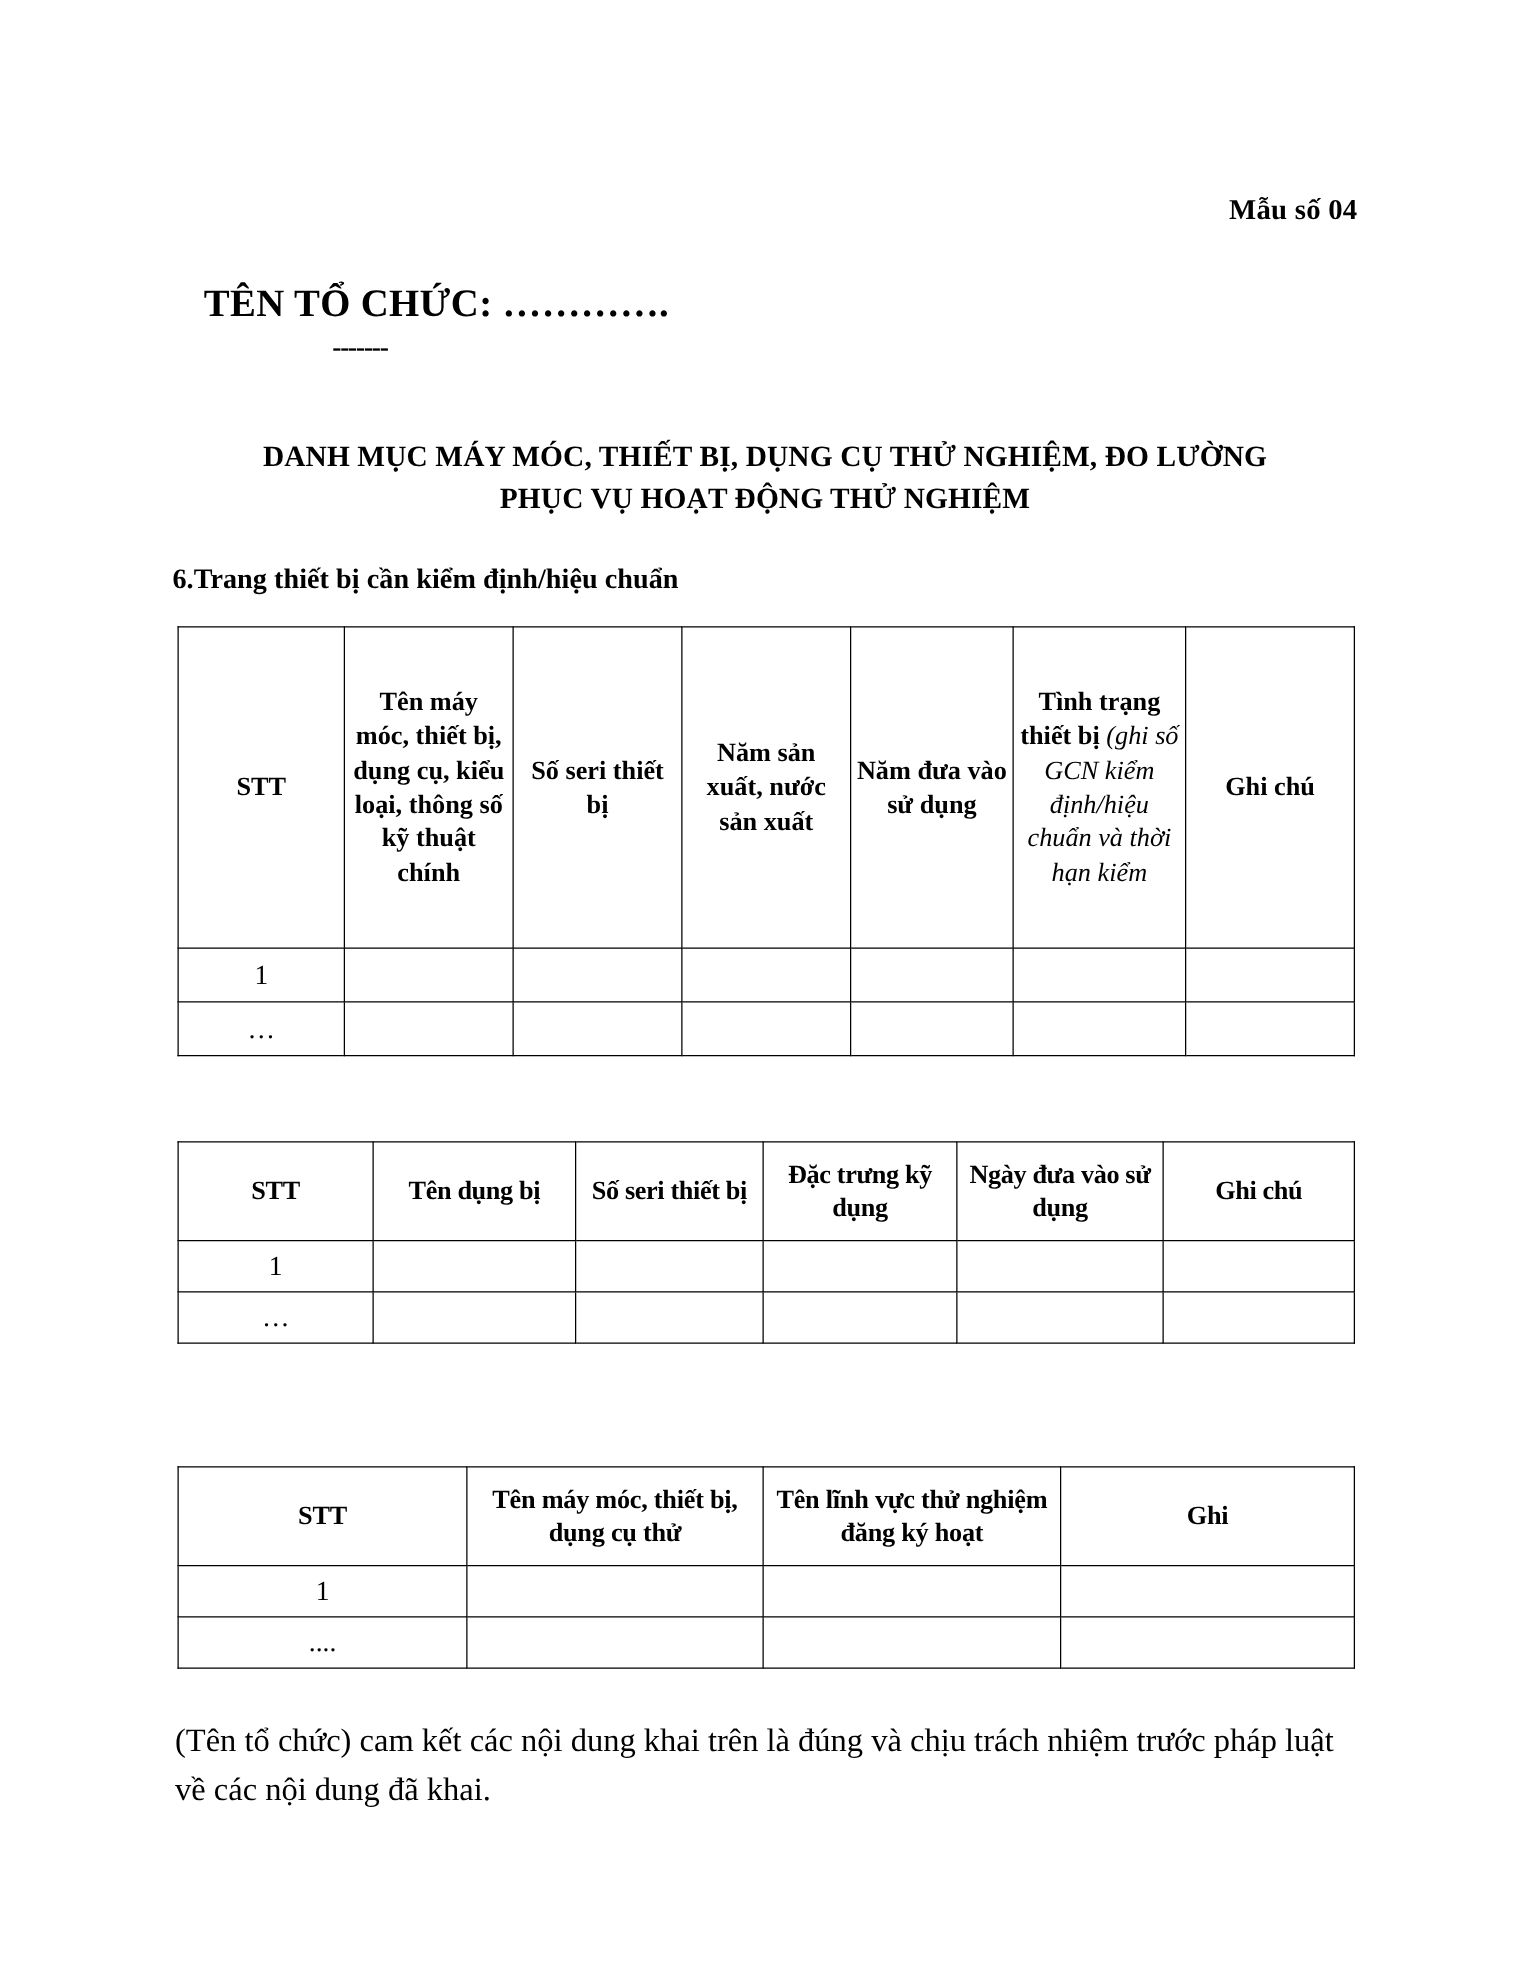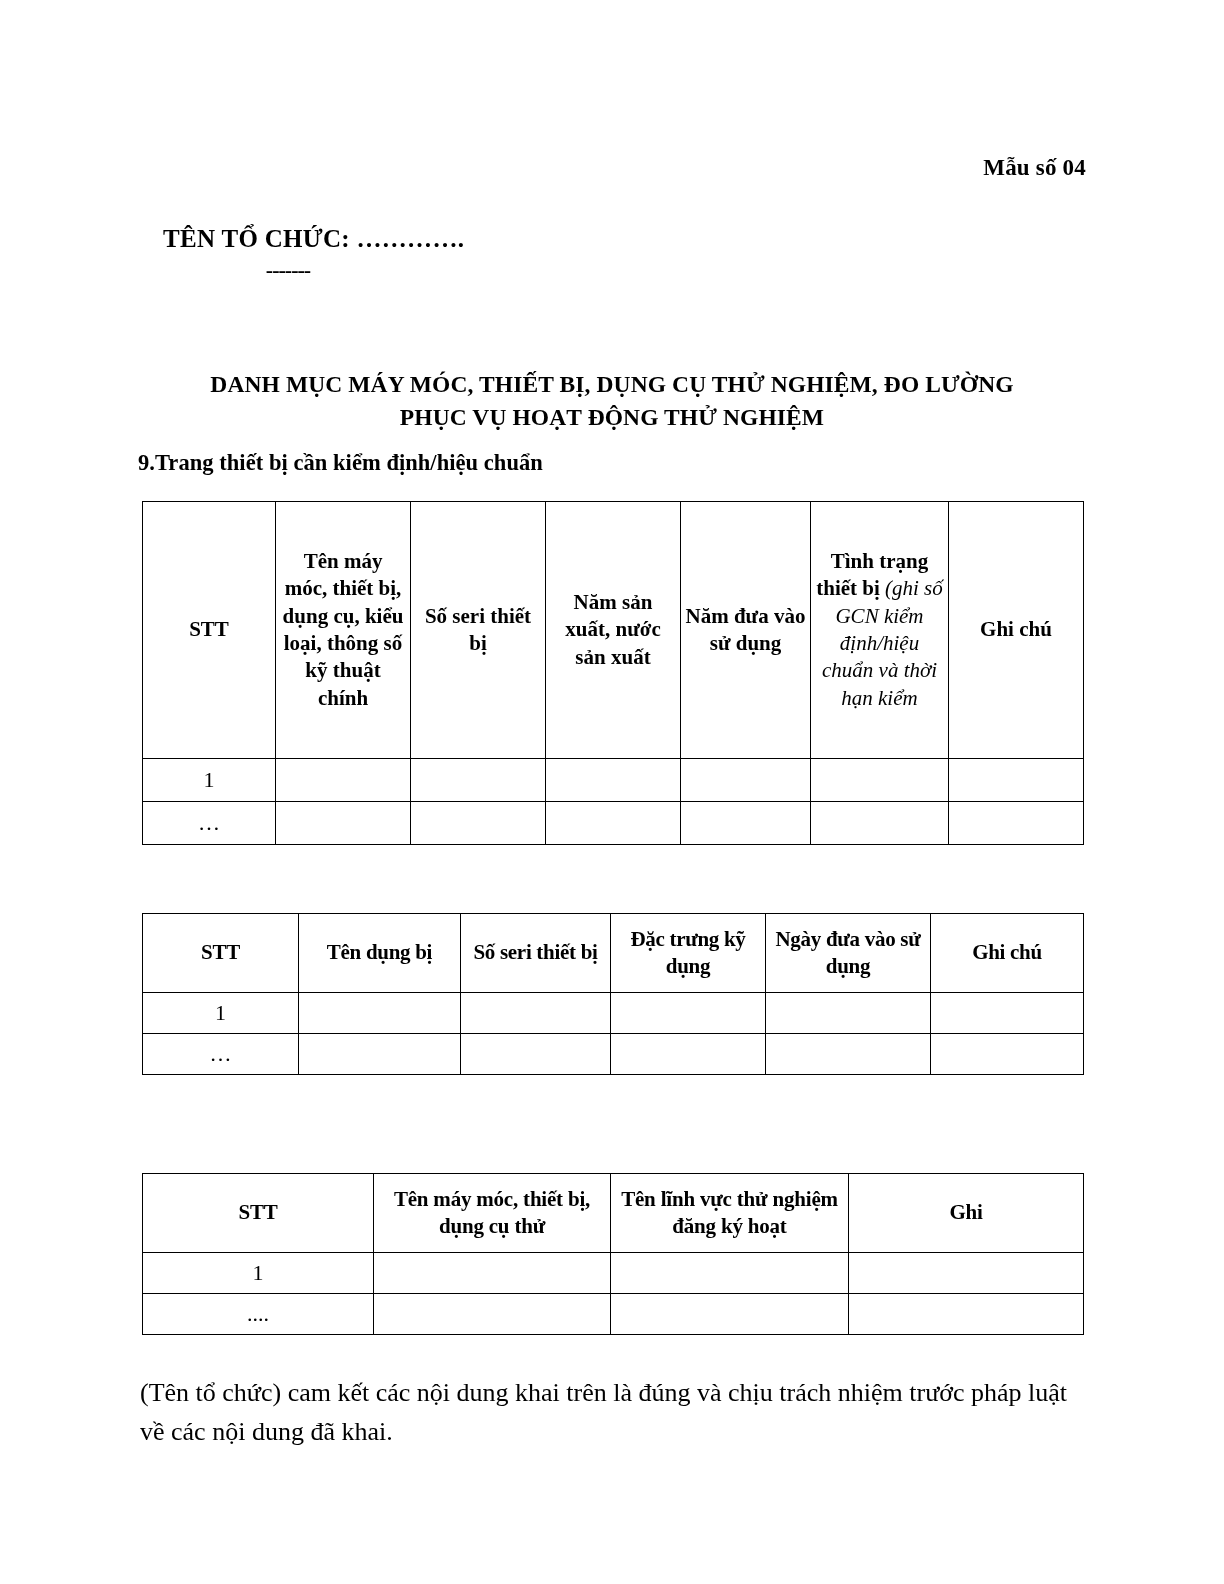--- a/index.html
+++ b/index.html
@@ -37,40 +37,40 @@
     letter-spacing: .2px;
   }
 
   .org-block {
     position: absolute;
     left: 163px;
     top: 225px;
     width: 420px;
   }
   .org-name {
-    font-size: 25px;
+    font-size: 31px;
     font-weight: bold;
     white-space: nowrap;
     letter-spacing: .3px;
   }
   .org-rule {
     margin-top: 6px;
     text-align: center;
     width: 250px;
     font-size: 22px;
     font-weight: bold;
     letter-spacing: -1px;
     line-height: 1;
   }
 
   
   .doc-title {
     position: absolute;
     left: 137px;
-    top: 368px;
+    top: 350px;
     width: 950px;
     text-align: center;
     font-size: 23.5px;
     font-weight: bold;
     line-height: 1.42;
     letter-spacing: .1px;
   }
 
   
   .section-heading {
@@ -184,21 +184,21 @@
   <div class="org-block">
     <div class="org-name">TÊN TỔ CHỨC: ………….</div>
     <div class="org-rule">-------</div>
   </div>
 
   <div class="doc-title">
     <div>DANH MỤC MÁY MÓC, THIẾT BỊ, DỤNG CỤ THỬ NGHIỆM, ĐO LƯỜNG</div>
     <div>PHỤC VỤ HOẠT ĐỘNG THỬ NGHIỆM</div>
   </div>
 
-  <div class="section-heading" id="sec1">9.Trang thiết bị cần kiểm định/hiệu chuẩn</div>
+  <div class="section-heading" id="sec1">6.Trang thiết bị cần kiểm định/hiệu chuẩn</div>
 
   <table class="form-table" id="table1">
     <colgroup>
       <col style="width:133px">
         <col style="width:135px">
         <col style="width:135px">
       <col style="width:135px">
         <col style="width:130px">
         <col style="width:138px">
         <col style="width:135px">

